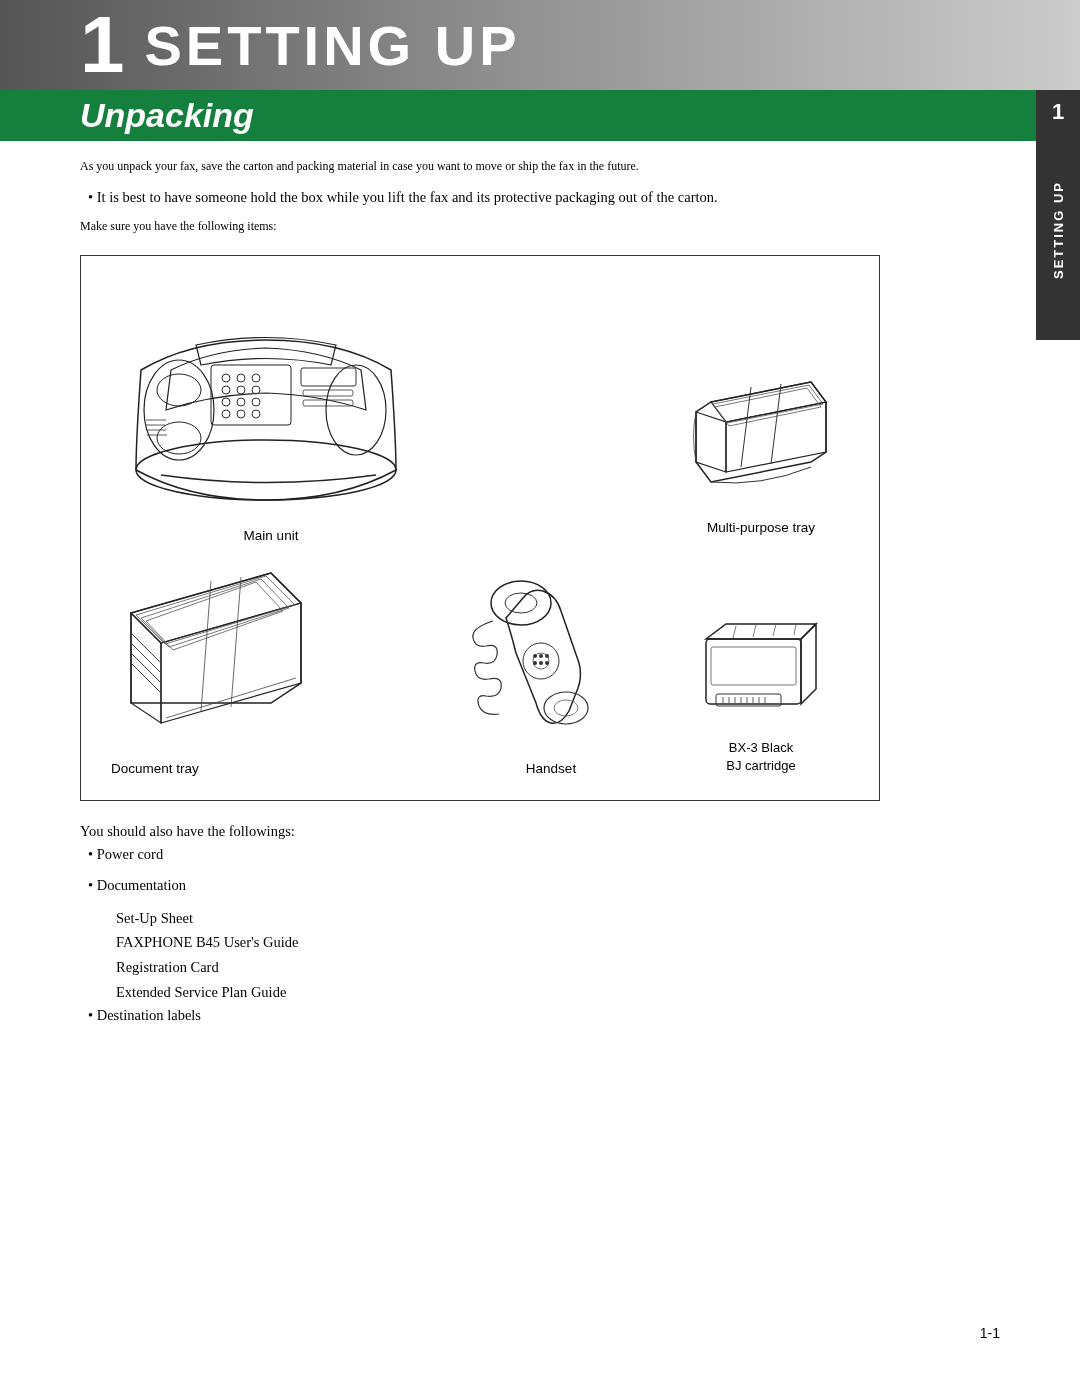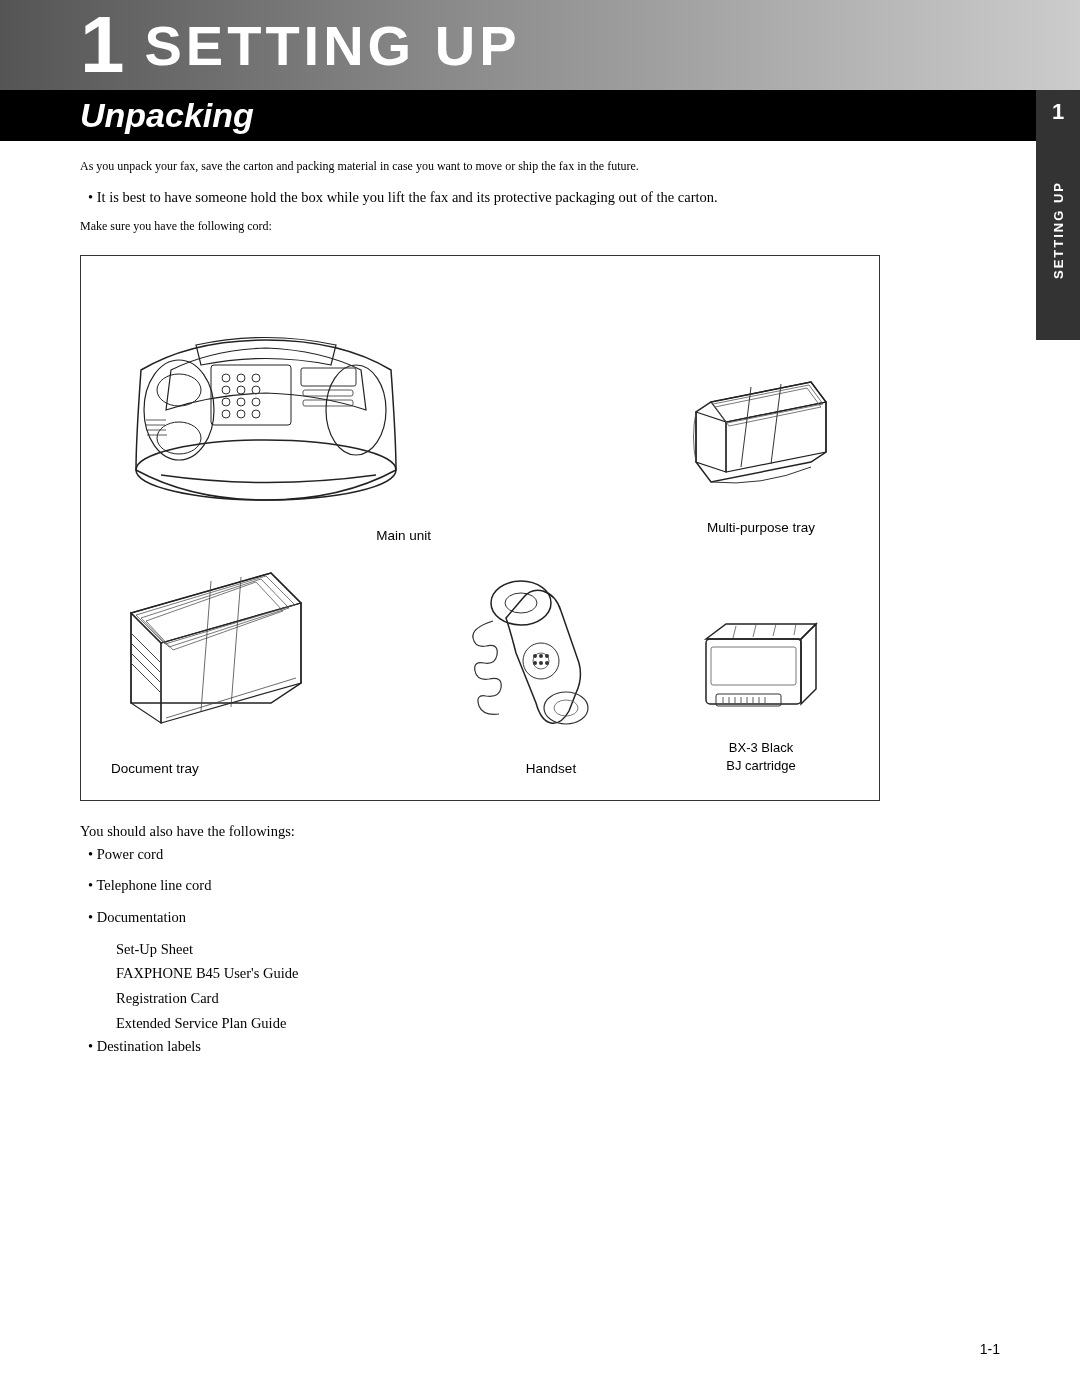--- a/index.html
+++ b/index.html
@@ -34,21 +34,21 @@
     .chapter-title {
       font-size: 56px;
       font-weight: bold;
       color: #fff;
       font-family: Arial, sans-serif;
       letter-spacing: 4px;
     }
 
     
     .section-subtitle-bar {
-      background: #000000;
+      background: #15803d;
       padding: 6px 0 6px 80px;
       margin-bottom: 16px;
     }
     .section-subtitle {
       font-size: 34px;
       font-weight: bold;
       font-style: italic;
       color: #fff;
       font-family: Arial, sans-serif;
     }
@@ -154,21 +154,21 @@
     .followings-section {
       margin-top: 10px;
       font-size: 14.5px;
       line-height: 1.7;
     }
     .indent-item {
       padding-left: 36px;
     }
     .page-number {
       position: absolute;
-      bottom: 24px;
+      bottom: 40px;
       right: 80px;
       font-size: 14px;
       font-family: Arial, sans-serif;
     }
   </style>
 </head>
 <body>
 
 <div class="header-banner">
   <span class="chapter-number">1</span>
@@ -184,25 +184,25 @@
 </div>
 
 <div class="right-sidebar">
   <span class="sidebar-text">SETTING UP</span>
 </div>
 
 <div class="main-content">
 
   <p class="intro-text">As you unpack your fax, save the carton and packing material in case you want to move or ship the fax in the future.</p>
   <p class="bullet-text">• It is best to have someone hold the box while you lift the fax and its protective packaging out of the carton.</p>
-  <p class="intro-text">Make sure you have the following cord:</p>
+  <p class="intro-text">Make sure you have the following items:</p>
 
   <div class="items-box">
 
-    <div class="item-cell" style="grid-column:1; grid-row:1; justify-content:flex-end; align-items:flex-end; padding-bottom:0;">
+    <div class="item-cell" style="grid-column:1; grid-row:1; justify-content:flex-end; align-items:center; padding-bottom:0;">
 
       <svg class="illus" width="320" height="230" viewBox="0 0 320 230">
 
         <ellipse cx="155" cy="180" rx="130" ry="30" fill="none" stroke="#222" stroke-width="1.5"></ellipse>
         <path d="M30,80 Q25,150 25,180 Q80,210 155,210 Q230,210 285,180 Q285,150 280,80 Q230,50 155,50 Q80,50 30,80Z" fill="none" stroke="#222" stroke-width="1.5"></path>
 
         <path d="M60,80 Q100,60 155,58 Q210,60 250,80 L255,120 Q210,105 155,103 Q100,105 55,120Z" fill="none" stroke="#222" stroke-width="1.2"></path>
 
         <ellipse cx="68" cy="120" rx="35" ry="50" fill="none" stroke="#222" stroke-width="1.2"></ellipse>
         <ellipse cx="68" cy="100" rx="22" ry="16" fill="none" stroke="#222" stroke-width="1"></ellipse>
@@ -344,21 +344,20 @@
         <line x1="105" y1="5" x2="103" y2="16" stroke="#555" stroke-width="0.8"></line>
       </svg>
       <div class="item-label-small">BX-3 Black<br>BJ cartridge</div>
     </div>
 
   </div>
 
   <div class="followings-section">
     <p>You should also have the followings:</p>
     <p class="bullet-text">• Power cord</p>
-    <p class="bullet-text">• Telephone line cord</p>
     <p class="bullet-text">• Documentation</p>
     <p class="indent-item">Set-Up Sheet</p>
     <p class="indent-item">FAXPHONE B45 User's Guide</p>
     <p class="indent-item">Registration Card</p>
     <p class="indent-item">Extended Service Plan Guide</p>
     <p class="bullet-text">• Destination labels</p>
   </div>
 
 </div>
 

